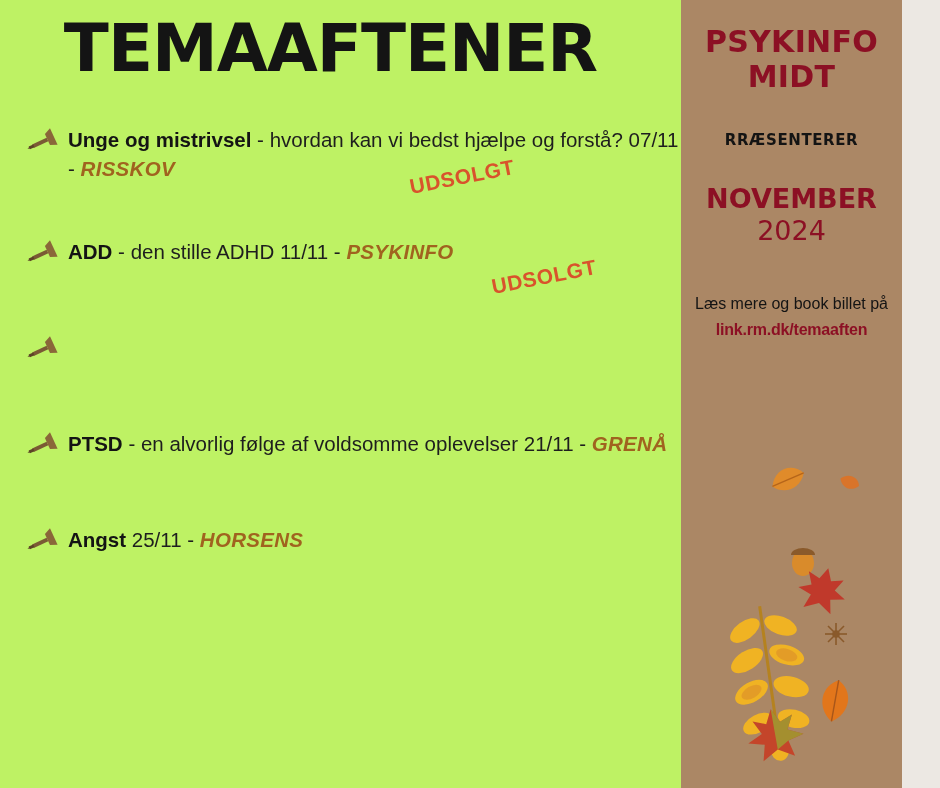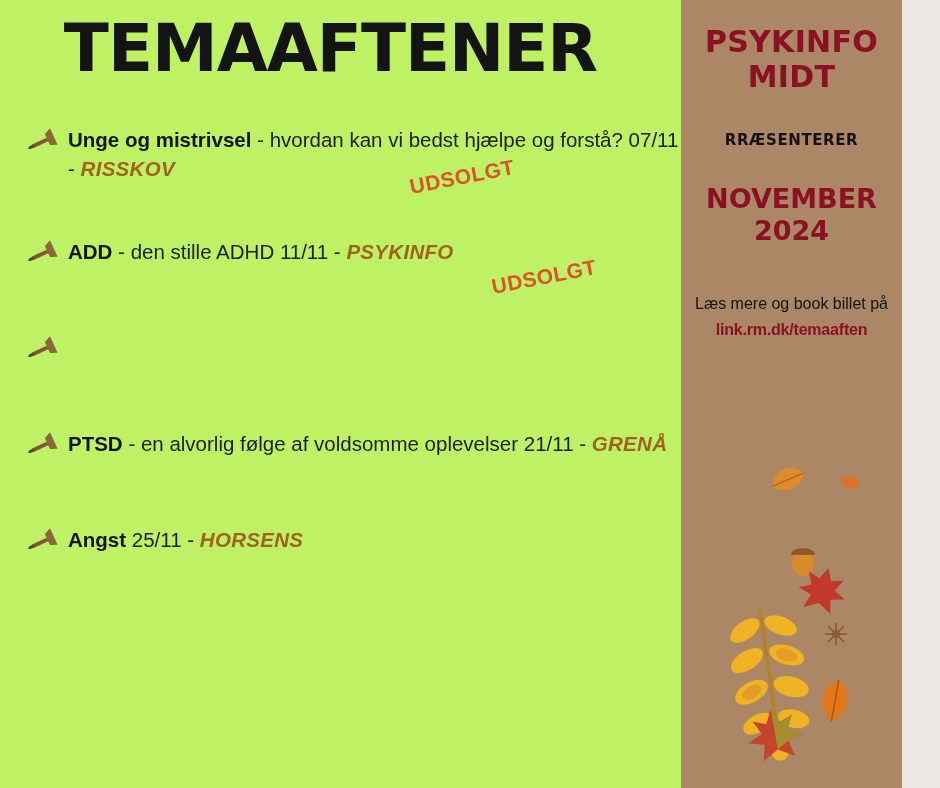--- a/index.html
+++ b/index.html
@@ -117,21 +117,21 @@
   .month {
     font-family: "DejaVu Sans", sans-serif;
     font-weight: bold;
     color: #8c1024;
     font-size: 27px;
     line-height: 1.2;
     margin-top: 34px;
   }
   .year {
     font-family: "DejaVu Sans", sans-serif;
-    font-weight: bold;
+    font-weight: normal;
     color: #8c1024;
     font-size: 27px;
     line-height: 1.2;
   }
   .book {
     font-size: 16px;
     color: #141414;
     line-height: 1.5;
     margin-top: 44px;
     padding: 0 10px;

